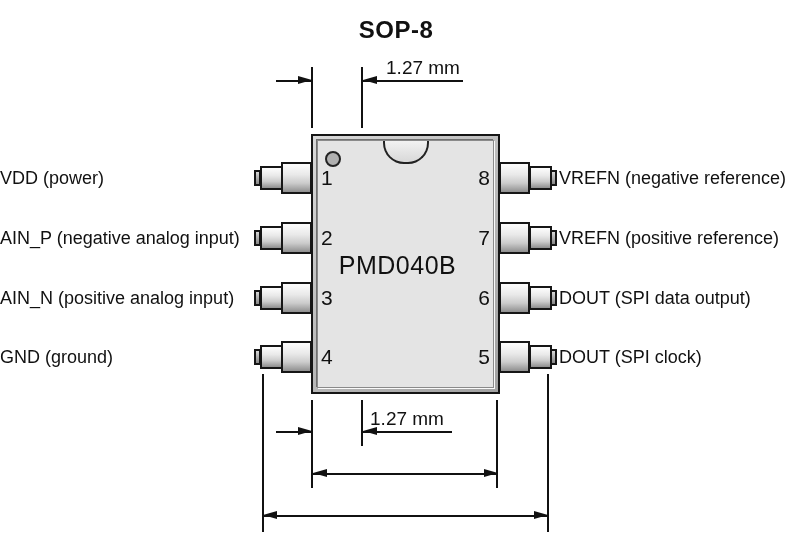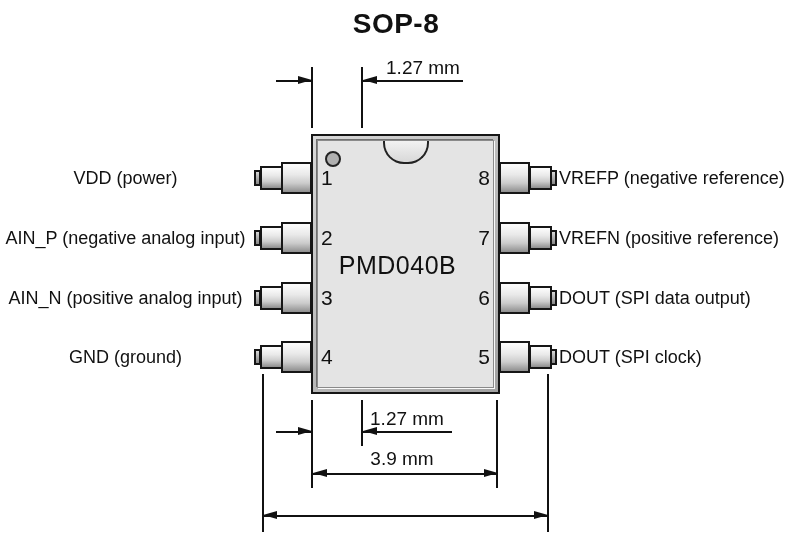--- a/index.html
+++ b/index.html
@@ -1,24 +1,24 @@
 <!DOCTYPE html>
 <html><head>
 <meta charset="utf-8">
 <style>
   html,body{margin:0;padding:0;background:#fff;}
   .scene{position:relative;width:800px;height:537px;background:#ffffff;overflow:hidden;
          font-family:"Liberation Sans", sans-serif;color:#111;}
-  .title{position:absolute;left:296px;top:8px;width:200px;text-align:center;
-         font-size:28px;font-weight:bold;letter-spacing:.5px;}
+  .title{position:absolute;left:296px;top:16px;width:200px;text-align:center;
+         font-size:24px;font-weight:bold;letter-spacing:.5px;}
 
   
   .prow{position:absolute;left:0;width:800px;height:0;}
   .plabel{position:absolute;top:-11px;line-height:22px;font-size:18px;white-space:nowrap;}
-  .plabel.left{left:0;width:251px;text-align:center;}
+  .plabel.left{left:0;width:251px;text-align:left;}
   .plabel.right{left:559px;}
   .lead{position:absolute;border:2px solid #161616;
         background:linear-gradient(to bottom,#fbfbfb 4%,#e9e9e9 38%,#cccccc 68%,#8f8f8f 100%);}
   .cap{width:3px;height:12px;top:-8px;
        background:linear-gradient(to bottom,#d8d8d8,#878787);}
   .lcap{left:254px}.rcap{left:550px}
   .louter,.router{width:19px;height:20px;top:-12px;}
   .louter{left:260px}.router{left:529px}
   .linner,.rinner{width:27px;height:28px;top:-16px;}
   .linner{left:281px}.rinner{left:499px}
@@ -58,21 +58,21 @@
   <div class="title">SOP-8</div>
 
   <div class="prow" style="top:178px">
     <div class="plabel left">VDD (power)</div>
     <div class="lead cap lcap"></div>
     <div class="lead louter"></div>
     <div class="lead linner"></div>
     <div class="lead rinner"></div>
     <div class="lead router"></div>
     <div class="lead cap rcap"></div>
-    <div class="plabel right">VREFP (negative reference)</div>
+    <div class="plabel right">VREFN (negative reference)</div>
   </div>
 
   <div class="prow" style="top:238px">
     <div class="plabel left">AIN_P (negative analog input)</div>
     <div class="lead cap lcap"></div>
     <div class="lead louter"></div>
     <div class="lead linner"></div>
     <div class="lead rinner"></div>
     <div class="lead router"></div>
     <div class="lead cap rcap"></div>
@@ -126,21 +126,20 @@
 
   <div class="ln" style="left:311px;top:400px;width:2px;height:88px"></div>
   <div class="ln" style="left:496px;top:400px;width:2px;height:88px"></div>
   <div class="ln" style="left:361px;top:400px;width:2px;height:46px"></div>
   <div class="ln" style="left:276px;top:431px;width:36px;height:2px"></div>
   <div class="ah r" style="left:298px;top:427px"></div>
   <div class="ah l" style="left:363px;top:427px"></div>
   <div class="ln" style="left:363px;top:431px;width:89px;height:2px"></div>
   <div class="dimtext" style="left:357px;top:409px;width:100px">1.27 mm</div>
 
-  <div class="dimtext" style="left:352px;top:449px;width:100px">3.9 mm</div>
   <div class="ln" style="left:313px;top:473px;width:185px;height:2px"></div>
   <div class="ah l" style="left:313px;top:469px"></div>
   <div class="ah r" style="left:484px;top:469px"></div>
 
   <div class="ln" style="left:262px;top:374px;width:2px;height:158px"></div>
   <div class="ln" style="left:547px;top:374px;width:2px;height:158px"></div>
   <div class="ln" style="left:264px;top:515px;width:283px;height:2px"></div>
   <div class="ah l" style="left:263px;top:511px"></div>
   <div class="ah r" style="left:534px;top:511px"></div>
 

